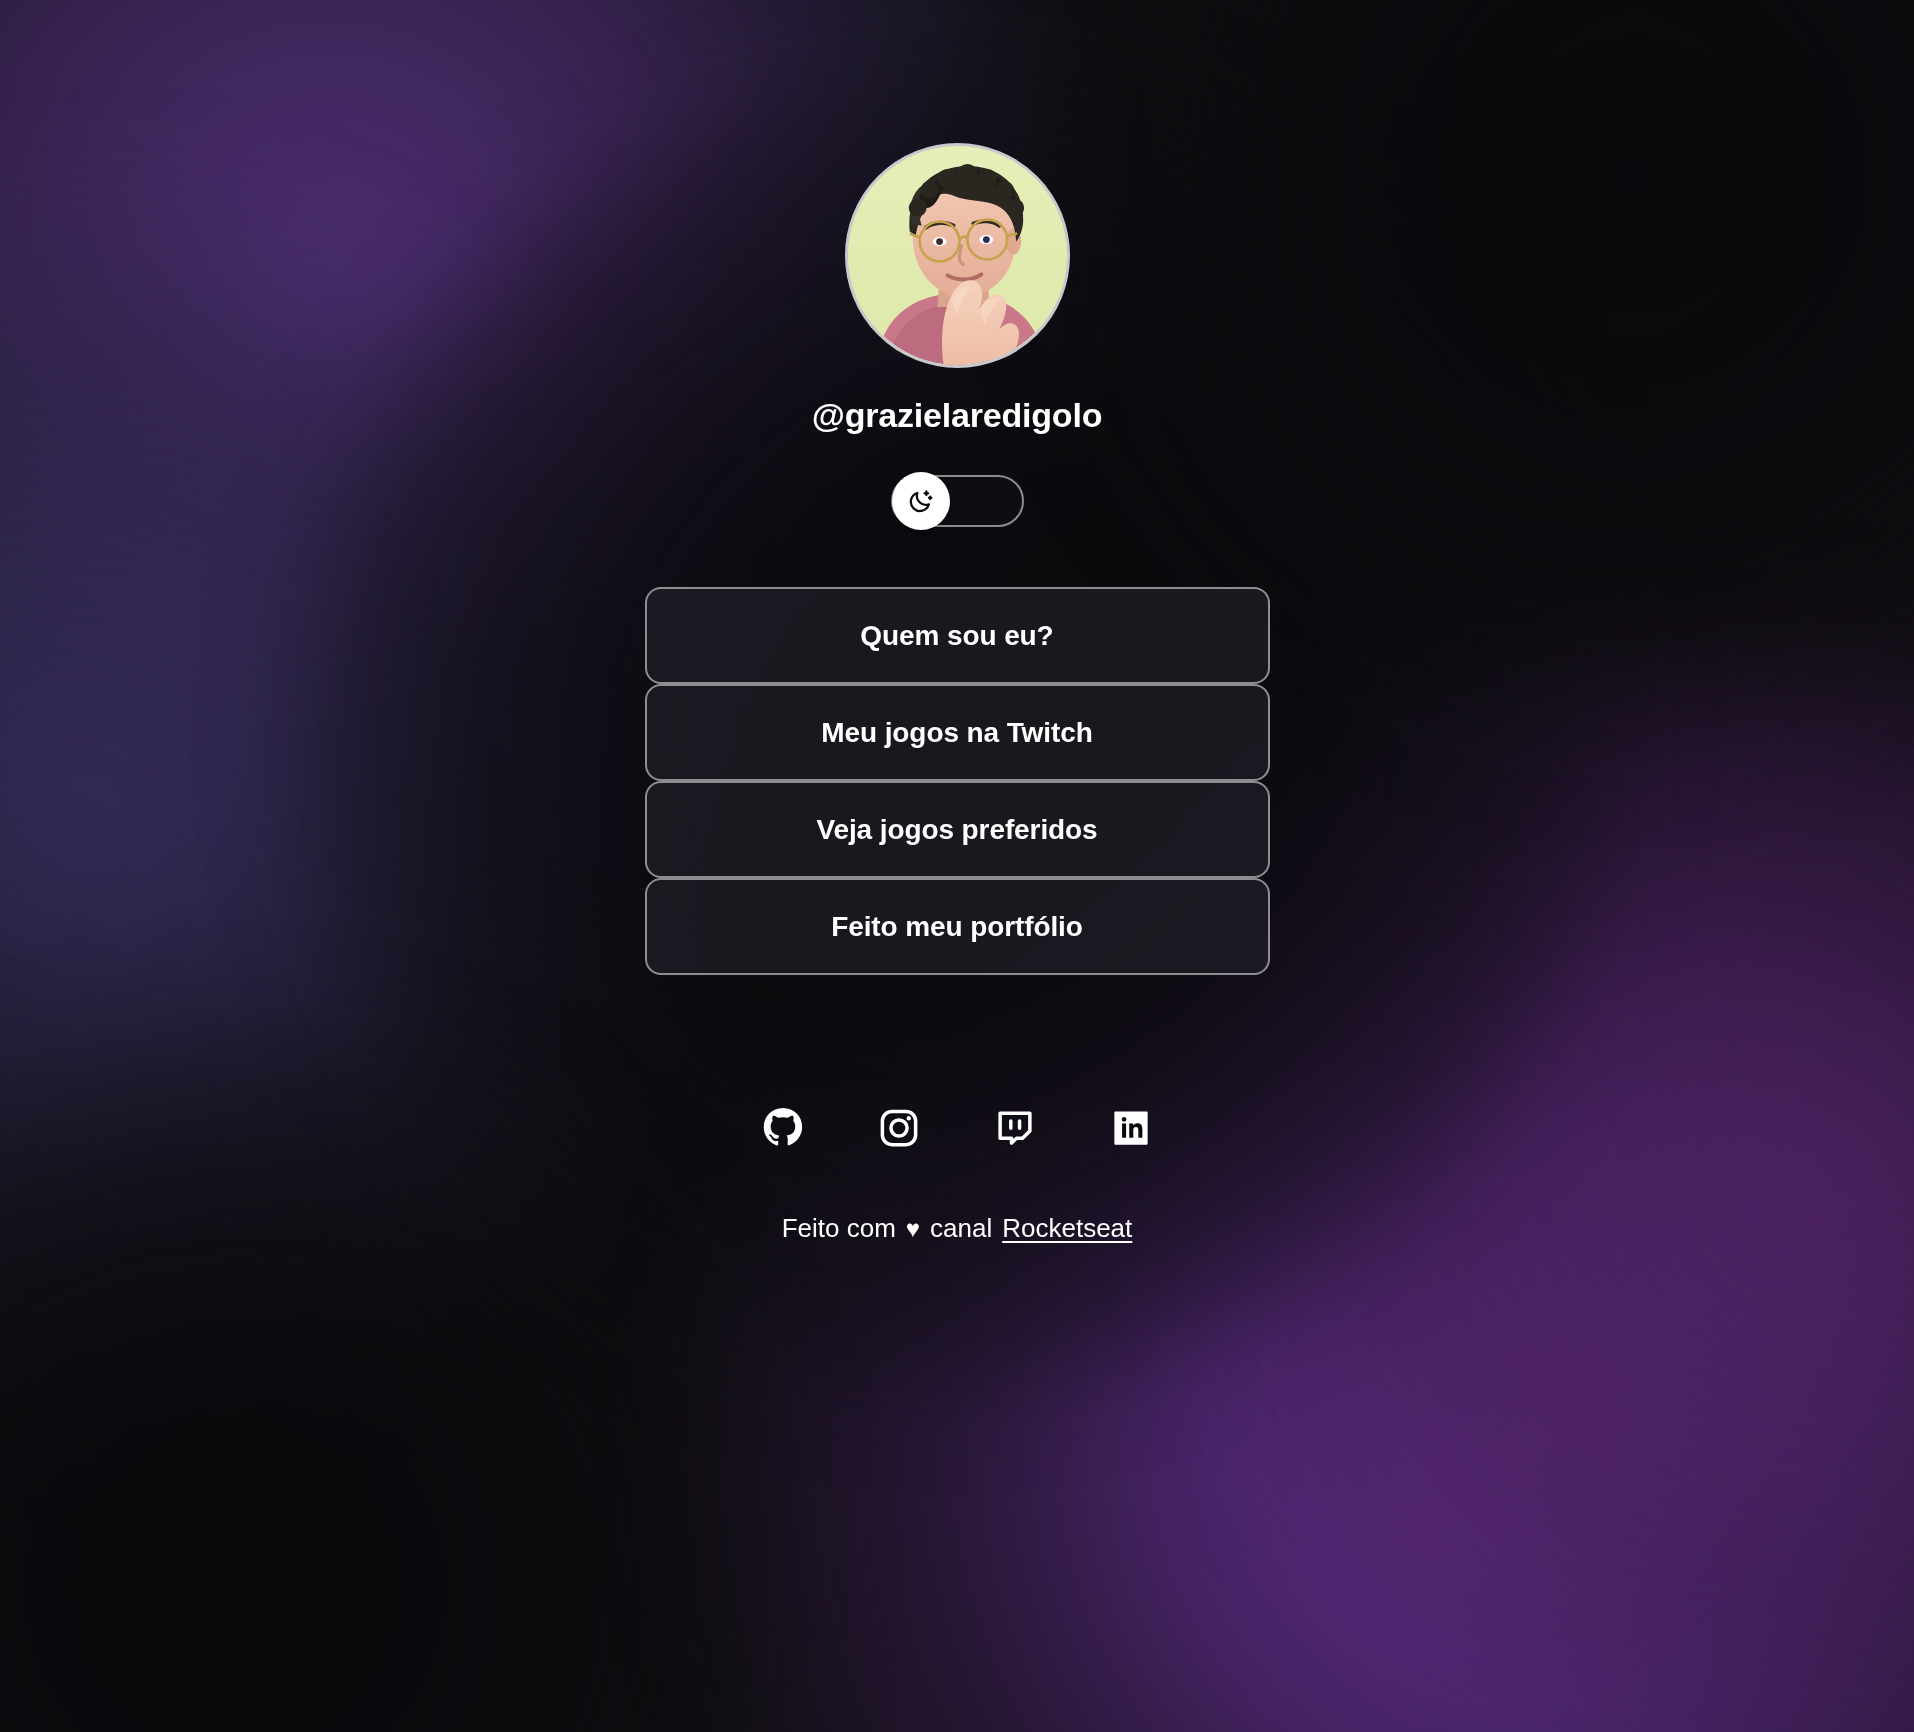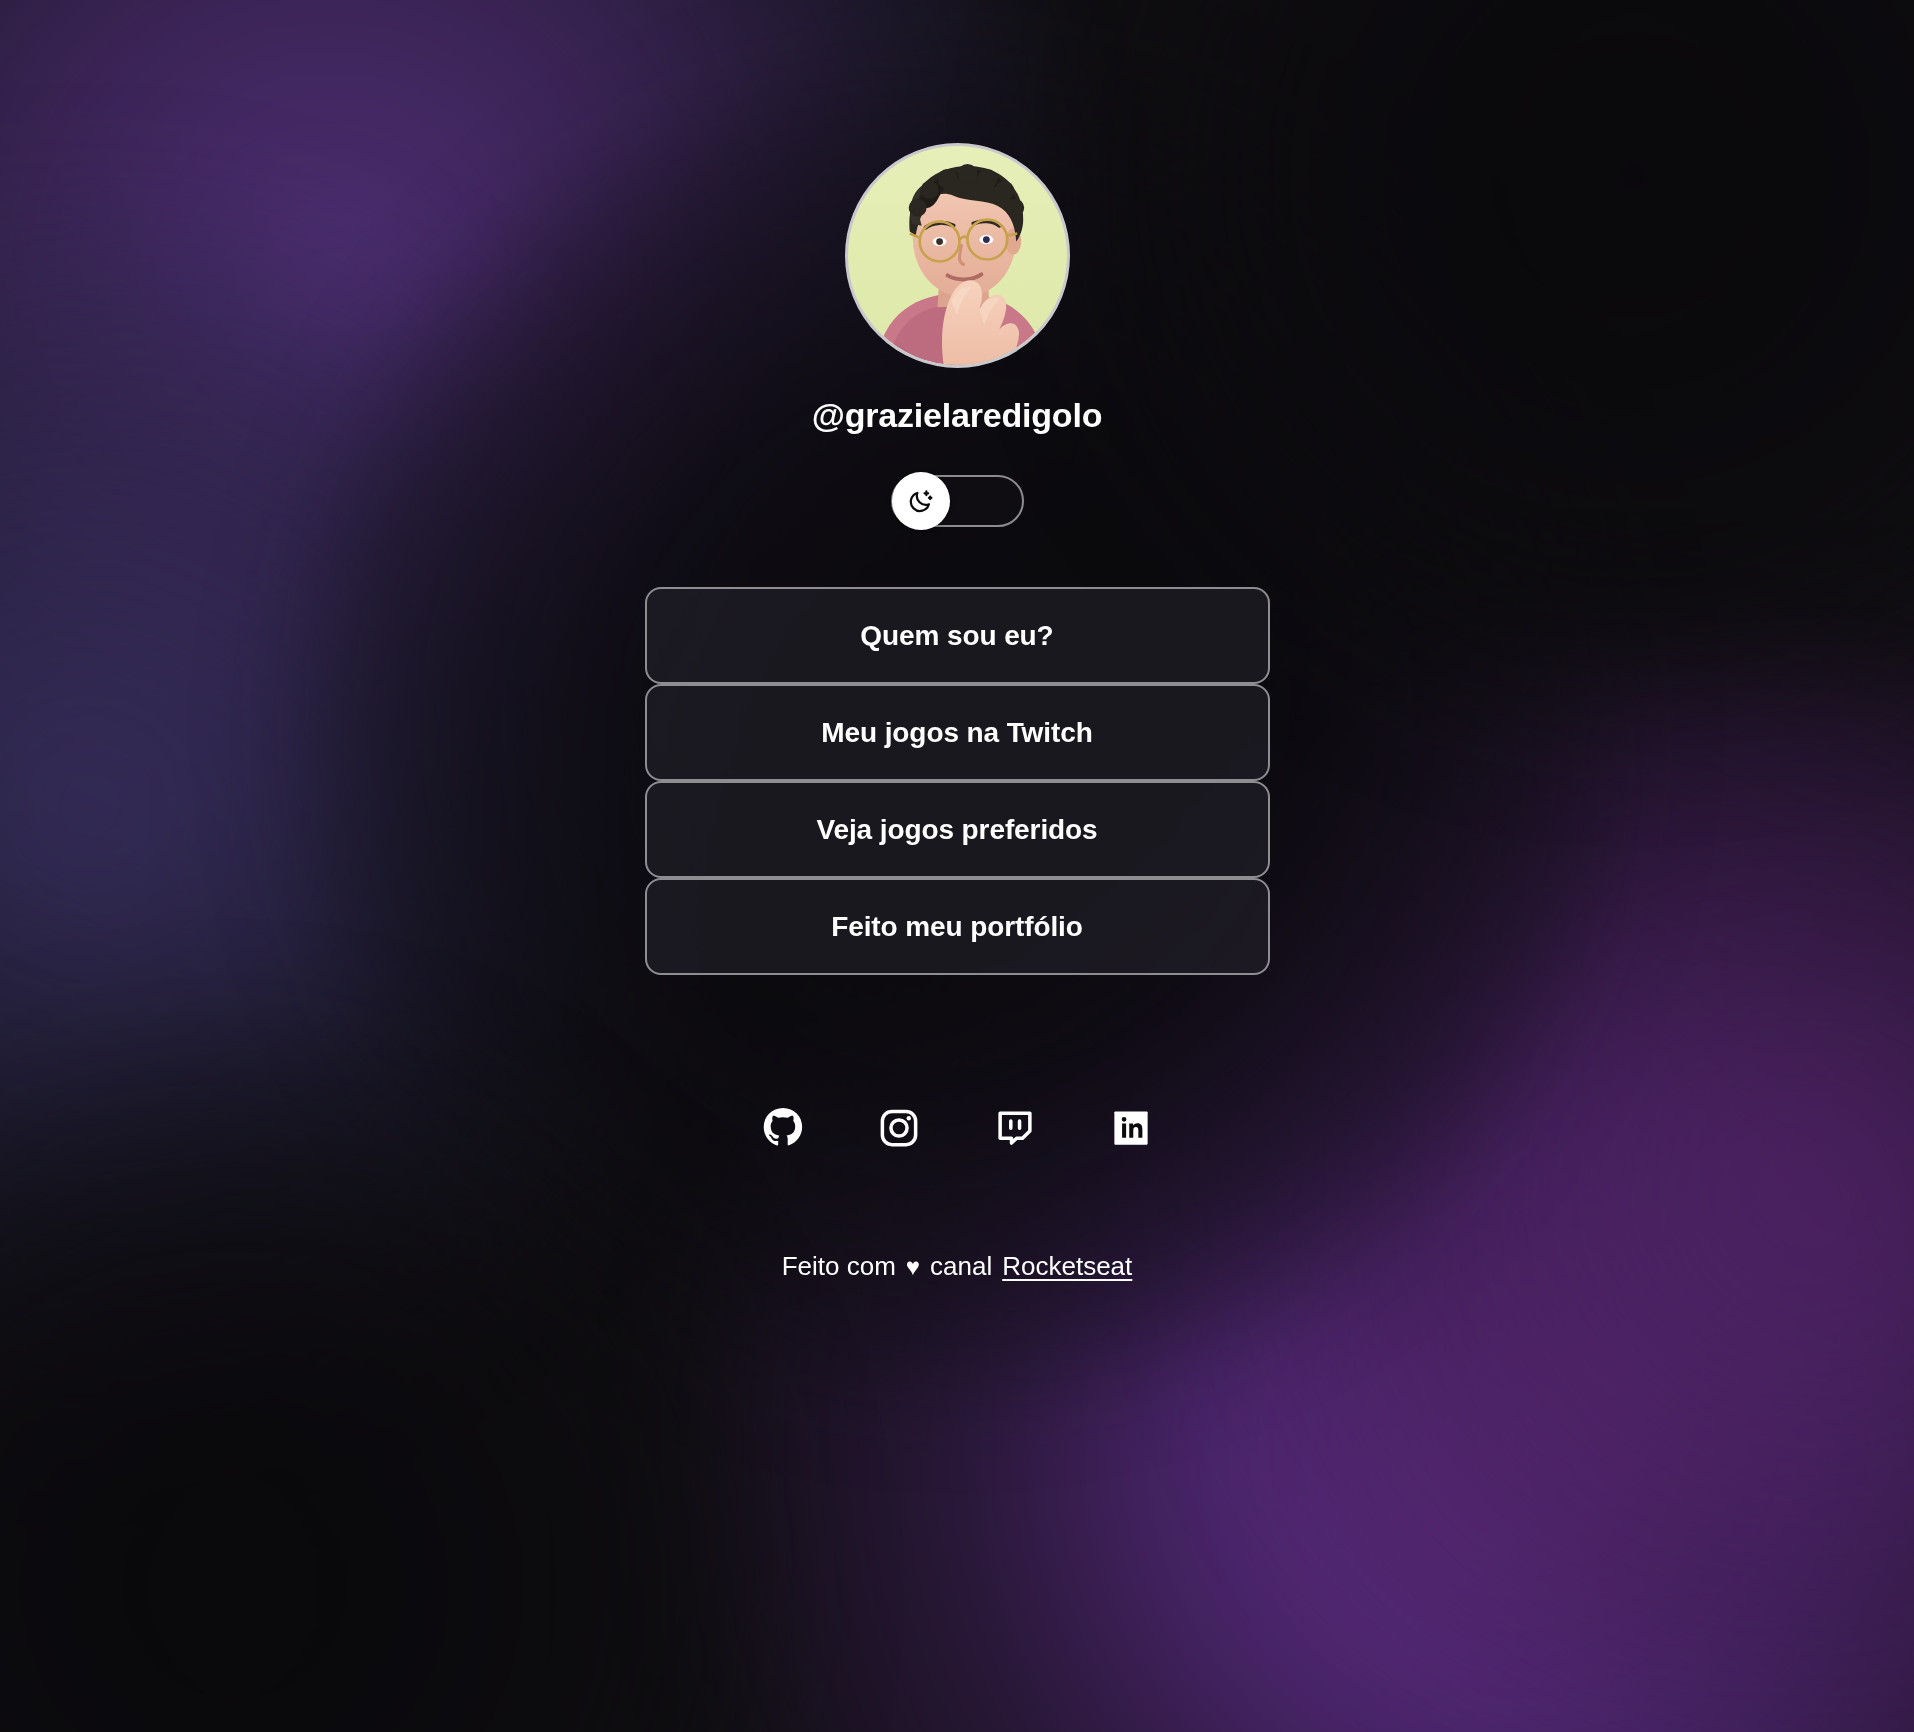--- a/index.html
+++ b/index.html
@@ -234,21 +234,21 @@
     display: flex;
     align-items: center;
     justify-content: center;
     color: #ffffff;
     cursor: pointer;
   }
   .social-link svg { display: block; width: 42px; height: 42px; }
 
   
   .footer {
-    margin-top: 100px;
+    margin-top: 62px;
     font-size: 26px;
     font-weight: 400;
     color: #ffffff;
     display: flex;
     align-items: center;
     gap: 10px;
     white-space: nowrap;
     text-align: center;
   }
   .footer .heart { font-size: 24px; line-height: 1; }

